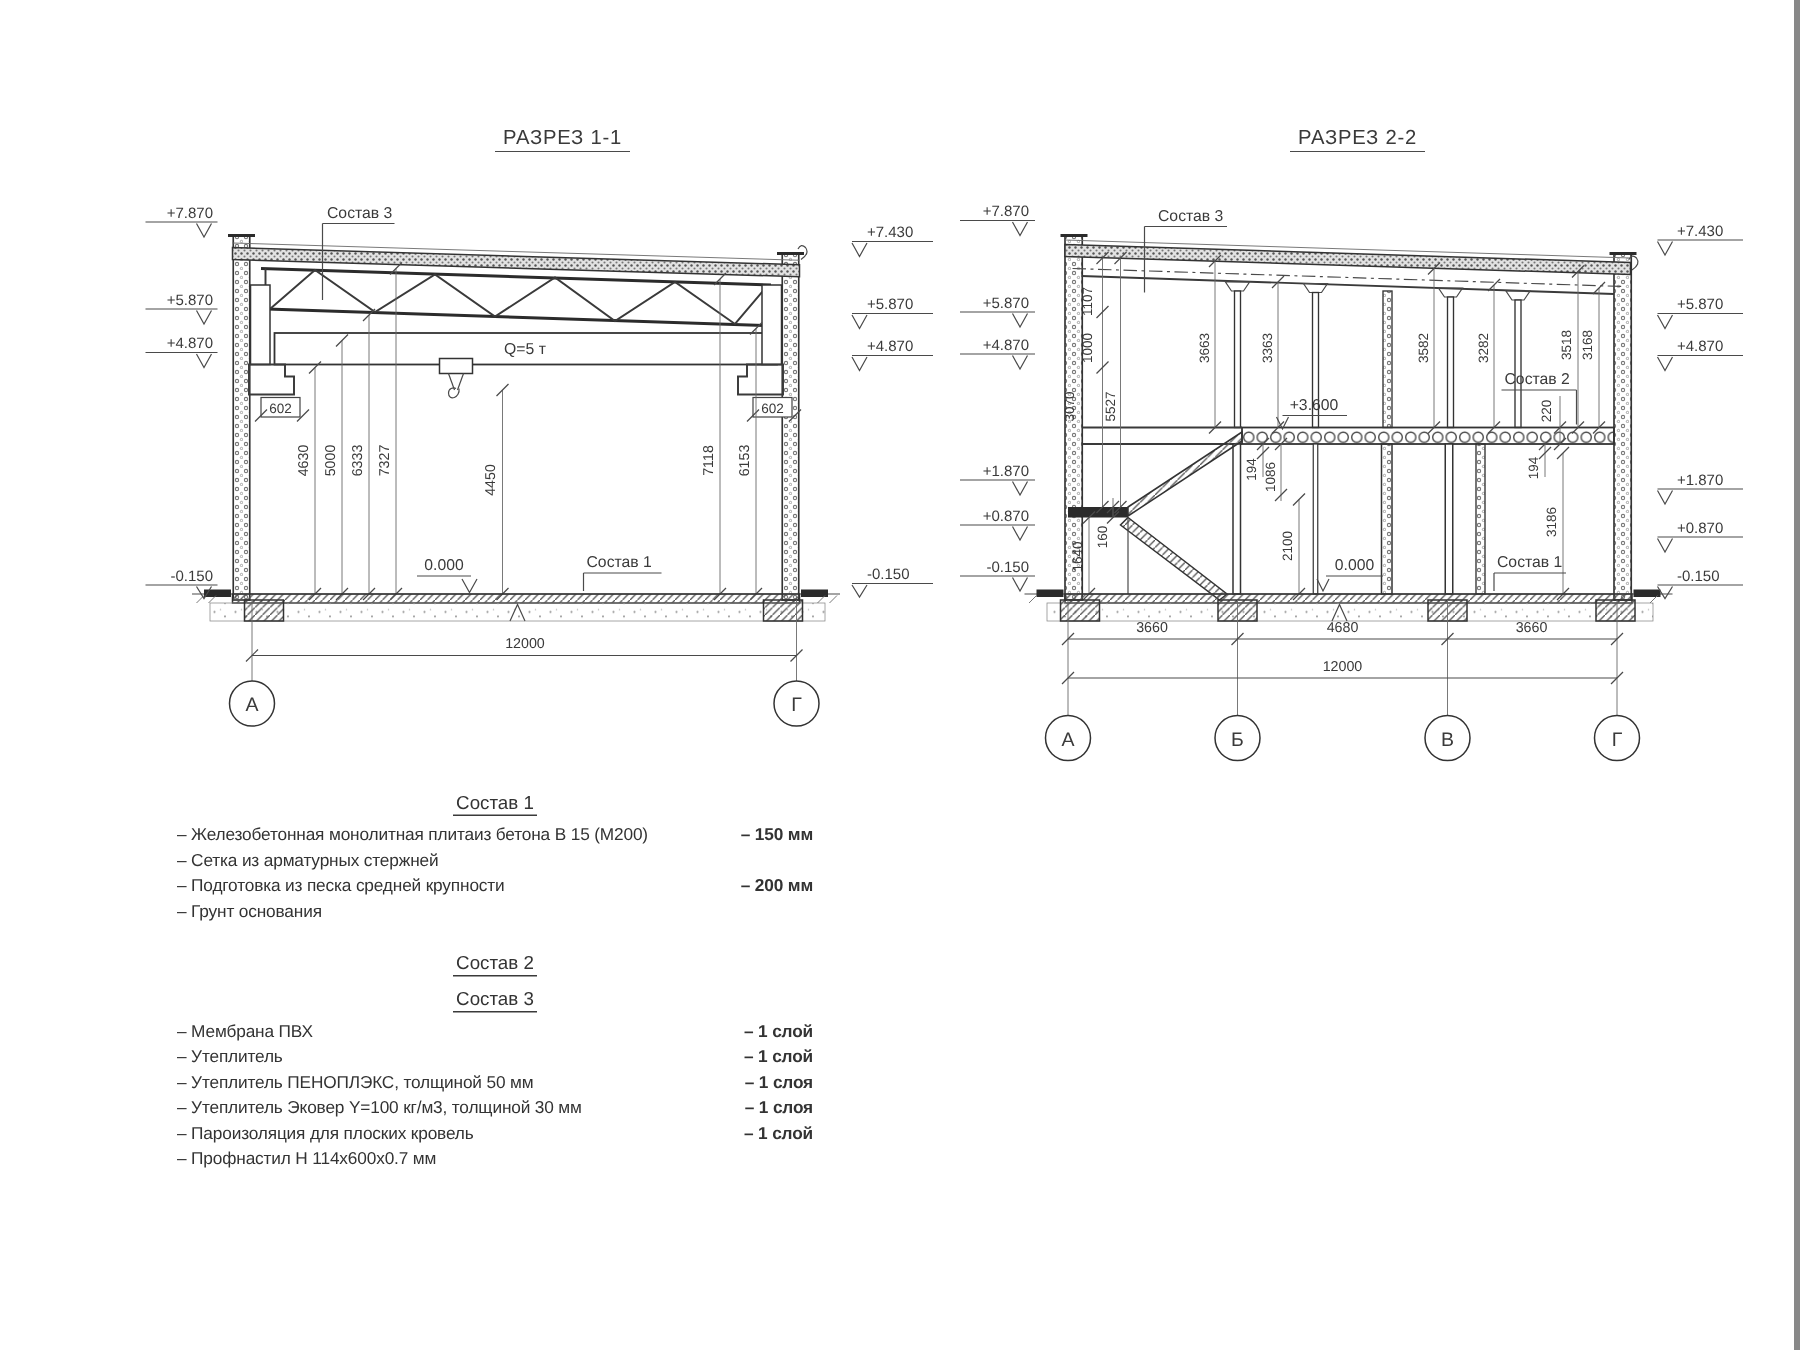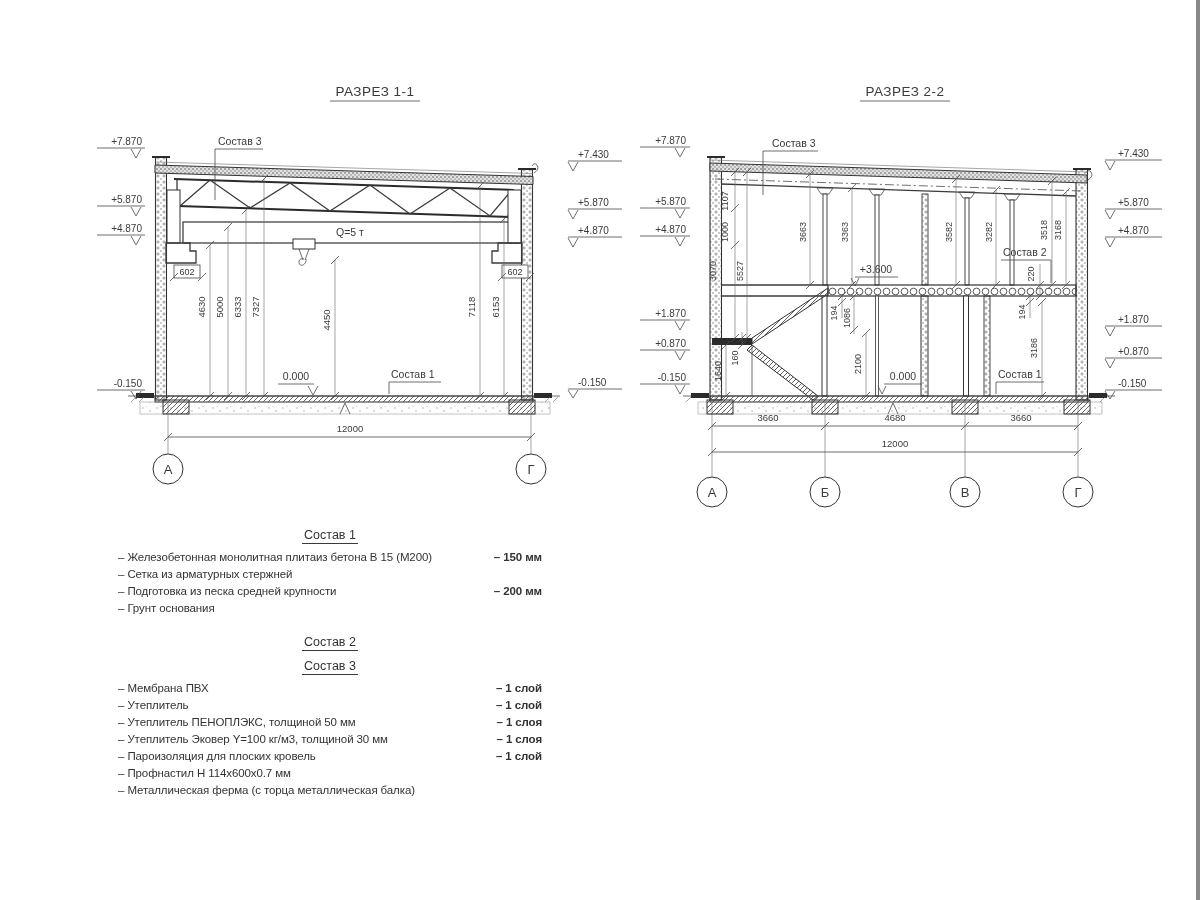--- a/index.html
+++ b/index.html
@@ -506,19 +506,18 @@
         </div>
     <div class="comp-row">
           <span class="n">– Пароизоляция для плоских кровель</span>
           <span class="v">– 1 слой</span>
         </div>
     <div class="comp-row">
           <span class="n">– Профнастил Н 114х600х0.7 мм</span>
           <span class="v"></span>
         </div>
     <div class="comp-row">
-          <span class="n">– Металлическая ферма (с торца металлическая балка)</span>
           <span class="v"></span>
         </div>
   </div>
 </div>
 
 </div>
 
 </body></html>

